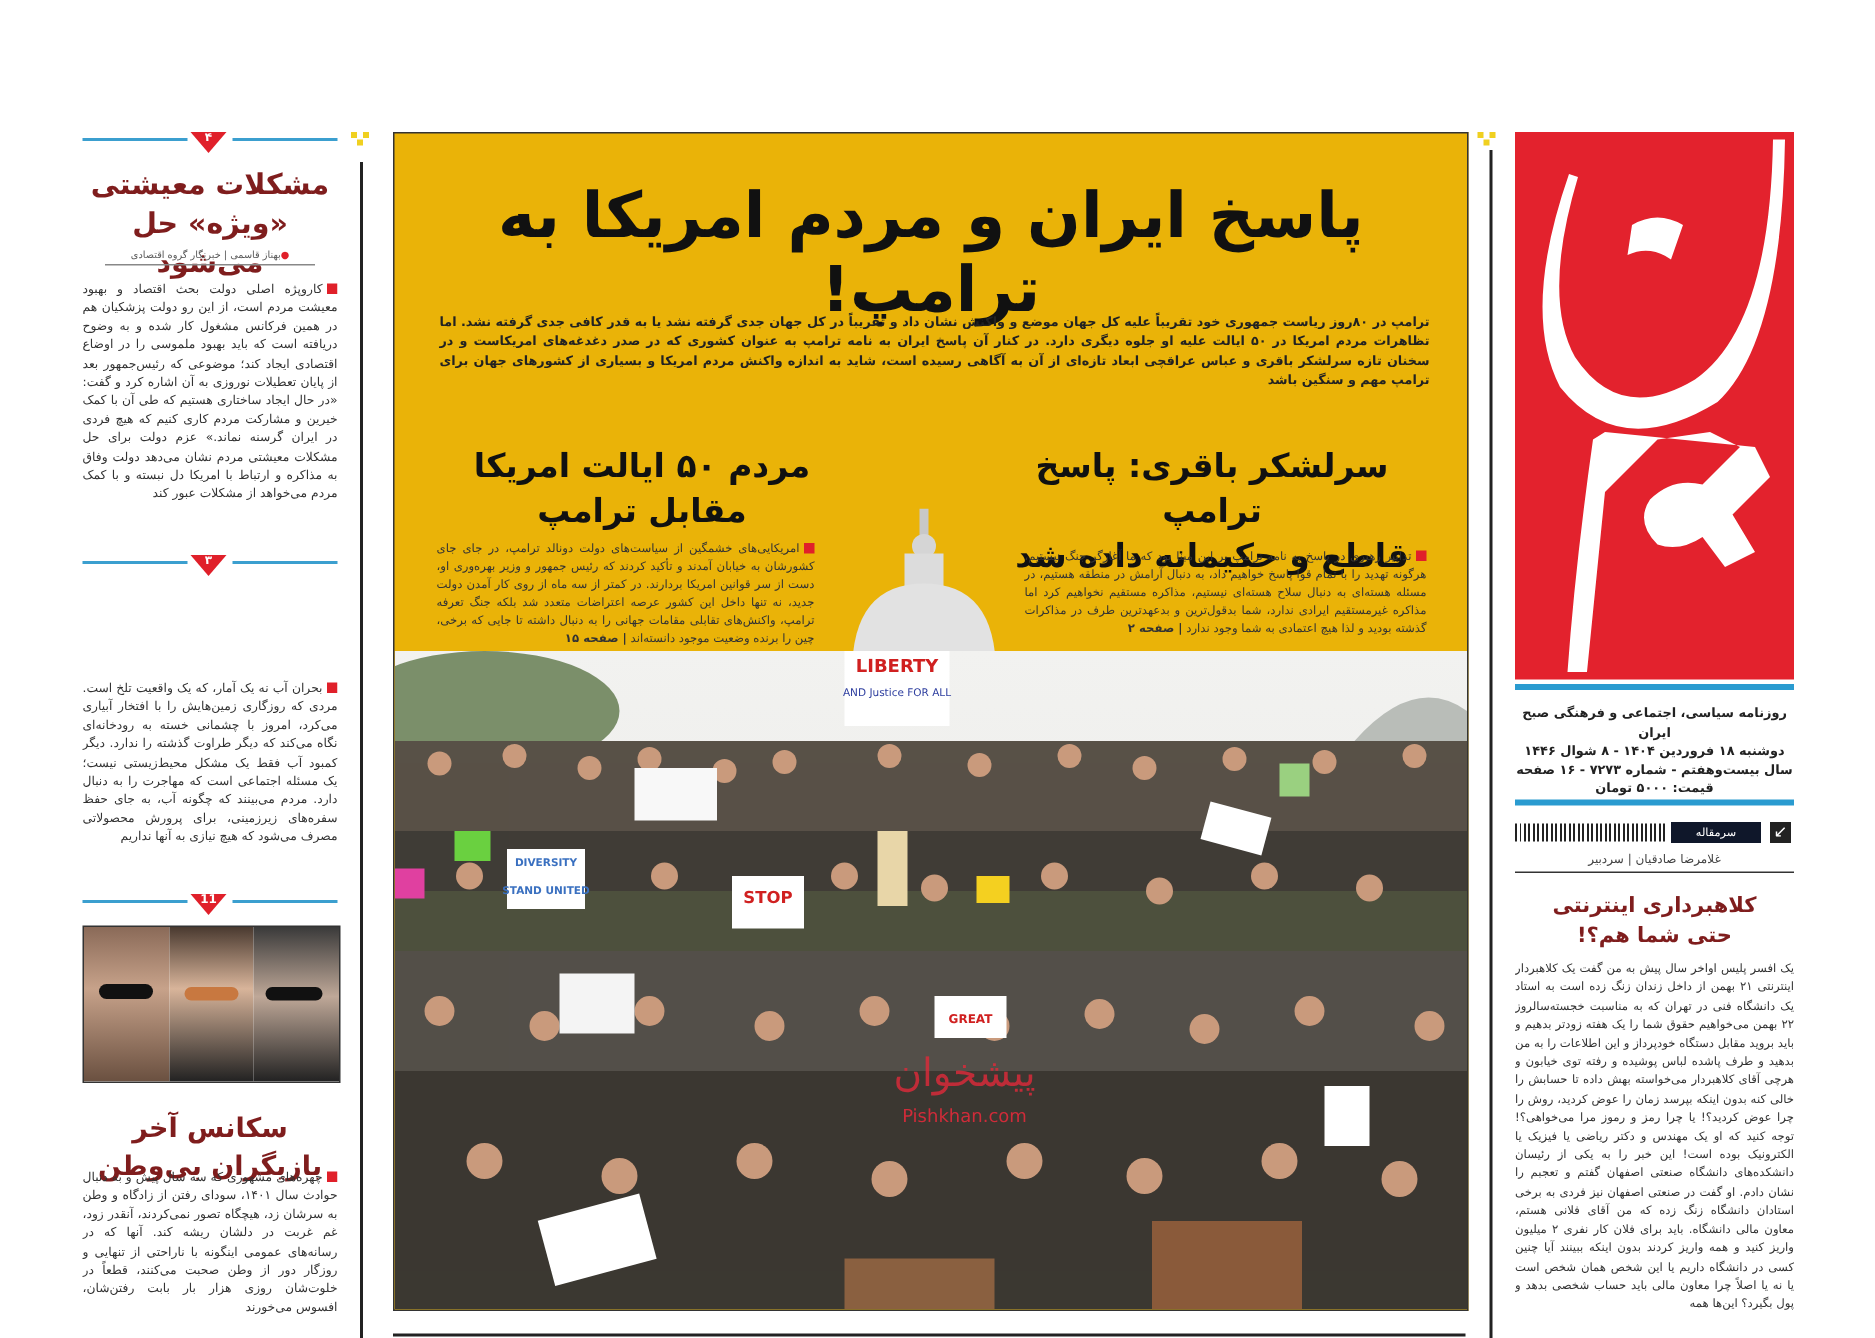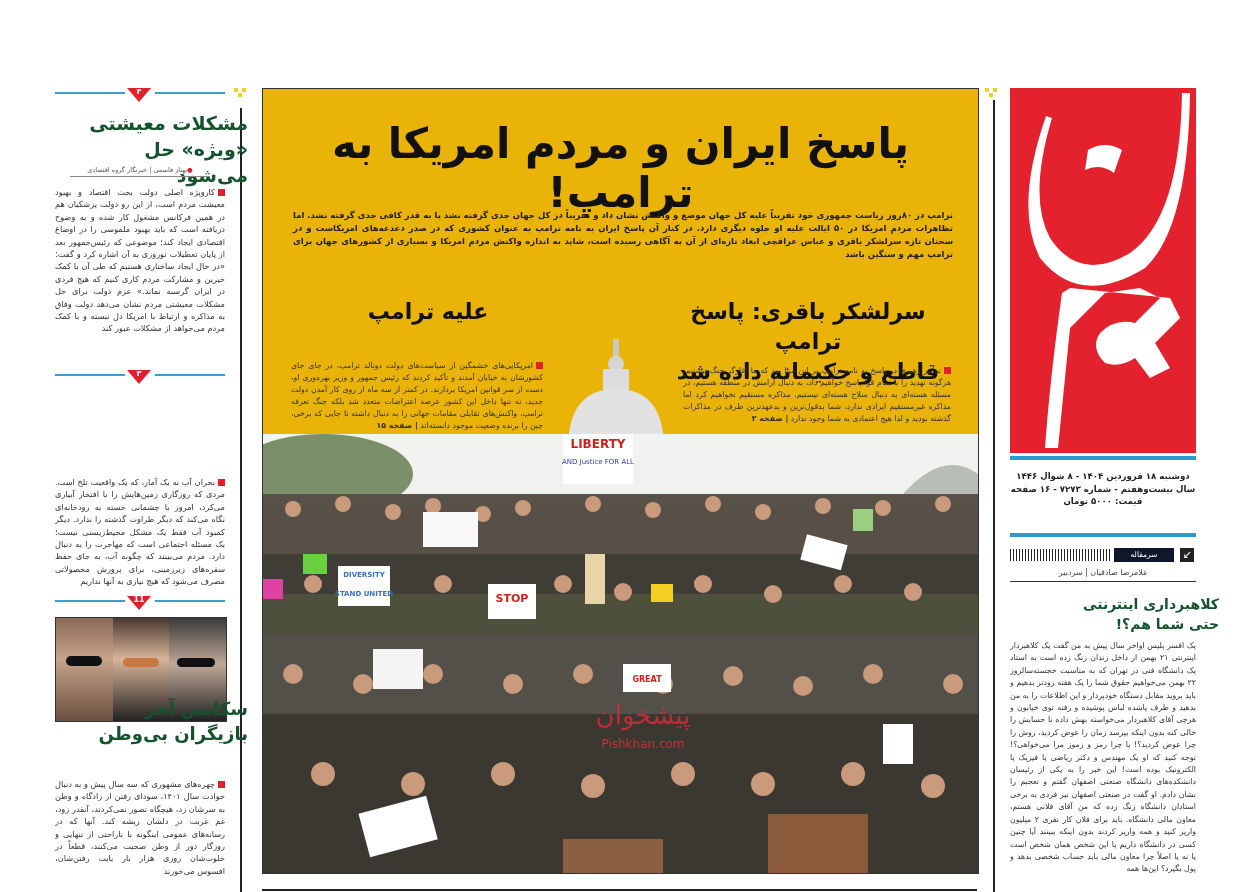--- a/index.html
+++ b/index.html
@@ -7,21 +7,21 @@
   .abs{position:absolute;}
   .rtl{direction:rtl;text-align:right;}
   .center{text-align:center;}
 
   
   .sec-divider{position:absolute;left:55px;width:170px;height:14px;}
   .sec-divider .line{position:absolute;top:4px;height:2px;background:#3b9fcf;width:70px;}
   .sec-divider .line.l{left:0;} .sec-divider .line.r{right:0;}
   .sec-divider .tri{position:absolute;left:72px;top:0;width:0;height:0;border-left:12px solid transparent;border-right:12px solid transparent;border-top:14px solid #e0202a;}
   .sec-divider .num{position:absolute;left:72px;top:-1px;width:24px;text-align:center;color:#fff;font-size:8px;font-weight:bold;}
-  .lhead{font-family:"DejaVu Sans",sans-serif;font-weight:bold;color:#14532d;direction:rtl;margin-left:23px;}
+  .lhead{font-family:"DejaVu Sans",sans-serif;font-weight:bold;color:#7f1d1d;text-align:center;direction:rtl;}
   .body-text{font-size:8.2px;line-height:12.4px;color:#333;direction:rtl;text-align:justify;}
   .sq{display:inline-block;width:7px;height:7px;background:#e0202a;margin-left:3px;vertical-align:middle;}
   .vrule{position:absolute;background:#222;width:1.5px;}
   .hrule{position:absolute;background:#222;height:1.5px;}
 
   .dots{position:absolute;width:14px;height:10px;}
   .dots span{position:absolute;width:4px;height:4px;background:#f0d020;}
 
   
   .main-box{position:absolute;left:262px;top:88px;width:715px;height:784px;border:1px solid #333;background:#eab308;overflow:hidden;}
@@ -77,21 +77,21 @@
 
   <div>
     <div class="sec-divider" style="top:370px;">
       <div class="line l"></div>
         <div class="line r"></div>
         <div class="tri"></div>
       <div class="num">۳</div>
     </div>
     <div class="abs lhead" style="left:55px;top:388px;width:170px;font-size:21px;line-height:28px;">
     </div>
-    <div class="abs body-text" style="left:55px;top:452px;width:170px;height:130px;overflow:hidden;margin-top:24px;">
+    <div class="abs body-text" style="left:55px;top:452px;width:170px;height:130px;overflow:hidden;">
       <span class="sq"></span><span>بحران آب نه یک آمار، که یک واقعیت تلخ است. مردی که روزگاری زمین‌هایش را با افتخار آبیاری می‌کرد، امروز با چشمانی خسته به رودخانه‌ای نگاه می‌کند که دیگر طراوت گذشته را ندارد. دیگر کمبود آب فقط یک مشکل محیط‌زیستی نیست؛ یک مسئله اجتماعی است که مهاجرت را به دنبال دارد. مردم می‌بینند که چگونه آب، به جای حفظ سفره‌های زیرزمینی، برای پرورش محصولاتی مصرف می‌شود که هیچ نیازی به آنها نداریم</span>
     </div>
   </div>
 
   <div>
     <div class="sec-divider" style="top:596px;">
       <div class="line l"></div>
         <div class="line r"></div>
         <div class="tri"></div>
       <div class="num">11</div>
@@ -100,21 +100,21 @@
       <div style="flex:1;background:linear-gradient(180deg,#8a6a58 0%,#c7a28a 40%,#6a5040 100%);position:relative;">
         <div style="position:absolute;left:10px;top:38px;width:36px;height:10px;background:#111;border-radius:5px;"></div>
       </div>
       <div style="flex:1;background:linear-gradient(180deg,#4a3a30 0%,#d8b49a 40%,#222 100%);position:relative;">
         <div style="position:absolute;left:10px;top:40px;width:36px;height:9px;background:#c87840;border-radius:5px;"></div>
       </div>
       <div style="flex:1;background:linear-gradient(180deg,#3a3a3a 0%,#bfa898 45%,#222 100%);position:relative;">
         <div style="position:absolute;left:8px;top:40px;width:38px;height:9px;background:#111;border-radius:5px;"></div>
       </div>
     </div>
-    <div class="abs lhead" style="left:55px;top:696px;width:170px;font-size:18px;line-height:25px;">
+    <div class="abs lhead" style="left:55px;top:740px;width:170px;font-size:18px;line-height:25px;">
       <div>سکانس آخر</div>
       <div>بازیگران بی‌وطن</div>
     </div>
     <div class="abs body-text" style="left:55px;top:778px;width:170px;height:104px;overflow:hidden;">
       <span class="sq"></span><span>چهره‌های مشهوری که سه سال پیش و به دنبال حوادث سال ۱۴۰۱، سودای رفتن از زادگاه و وطن به سرشان زد، هیچگاه تصور نمی‌کردند، آنقدر زود، غم غربت در دلشان ریشه کند. آنها که در رسانه‌های عمومی اینگونه با ناراحتی از تنهایی و روزگار دور از وطن صحبت می‌کنند، قطعاً در خلوت‌شان روزی هزار بار بابت رفتن‌شان، افسوس می‌خورند</span>
     </div>
   </div>
 </div>
 
 <div class="main-box">
@@ -127,21 +127,22 @@
       <div>قاطع و حکیمانه داده شد</div>
     </div>
     <div class="abs body-text" style="left:420px;top:276px;width:268px;font-size:7.8px;line-height:12px;">
       <span class="sq"></span><span>تدابیر رهبری در پاسخ به نامه ترامپ بر این مبنا بود که ما آغازگر جنگ نیستیم، هرگونه تهدید را با تمام قوا پاسخ خواهیم داد، به دنبال آرامش در منطقه هستیم، در مسئله هسته‌ای به دنبال سلاح هسته‌ای نیستیم، مذاکره مستقیم نخواهیم کرد اما مذاکره غیرمستقیم ایرادی ندارد، شما بدقول‌ترین و بدعهدترین طرف در مذاکرات گذشته بودید و لذا هیچ اعتمادی به شما وجود ندارد</span>
       <b>| صفحه ۲</b>
     </div>
   </div>
 
   <div>
     <div class="abs subhead" style="left:30px;top:208px;width:270px;">
-      <div>علیه ترامپ</div>
+      <div>مردم ۵۰ ایالت امریکا</div>
+      <div>مقابل ترامپ</div>
     </div>
     <div class="abs body-text" style="left:28px;top:271px;width:252px;font-size:7.8px;line-height:12px;">
       <span class="sq"></span><span>امریکایی‌های خشمگین از سیاست‌های دولت دونالد ترامپ، در جای جای کشورشان به خیابان آمدند و تأکید کردند که رئیس جمهور و وزیر بهره‌وری او، دست از سر قوانین امریکا بردارند. در کمتر از سه ماه از روی کار آمدن دولت جدید، نه تنها داخل این کشور عرصه اعتراضات متعدد شد بلکه جنگ تعرفه ترامپ، واکنش‌های تقابلی مقامات جهانی را به دنبال داشته تا جایی که برخی، چین را برنده وضعیت موجود دانسته‌اند</span>
       <b>| صفحه ۱۵</b>
     </div>
   </div>
 
   <svg class="abs" style="left:290px;top:250px;" width="130" height="170" viewBox="0 0 130 170">
     <rect x="60" y="0" width="6" height="20" fill="#c8c8c8"></rect>
     <ellipse cx="63" cy="25" rx="8" ry="8" fill="#d5d5d5"></ellipse>
@@ -268,20 +269,21 @@
   <div class="logo">
     <svg width="186" height="365" viewBox="0 0 186 365">
 
       <path d="M180 5 L172 5 Q170 130 120 165 Q70 195 40 150 Q18 110 42 30 L36 28 Q4 120 30 170 Q70 220 135 180 Q178 140 180 5 Z" fill="#fff"></path>
       <path d="M78 62 Q95 52 112 62 L104 85 Q90 75 75 82 Z" fill="#fff"></path>
       <path d="M60 200 L52 205 Q40 290 35 360 L48 360 Q55 290 60 240 L95 205 L130 200 L150 210 L125 235 Q105 230 90 245 Q80 260 95 275 Q110 280 125 270 L140 290 L160 280 L145 255 L170 230 L160 210 Z" fill="#fff"></path>
     </svg>
   </div>
   <div class="masthead-bar" style="top:456px;"></div>
   <div class="masthead-info">
+    <div>روزنامه سیاسی، اجتماعی و فرهنگی صبح ایران</div>
     <div>دوشنبه ۱۸ فروردین ۱۴۰۴ - ۸ شوال ۱۴۴۶</div>
     <div>سال بیست‌وهفتم - شماره ۷۲۷۳ - ۱۶ صفحه</div>
     <div>قیمت: ۵۰۰۰ تومان</div>
   </div>
   <div class="masthead-bar" style="top:533px;"></div>
 
   <div class="editorial-tag">
     <div class="barcode"></div>
     <div class="tag-red">سرمقاله</div>
     <div class="tag-icon">↙</div>

